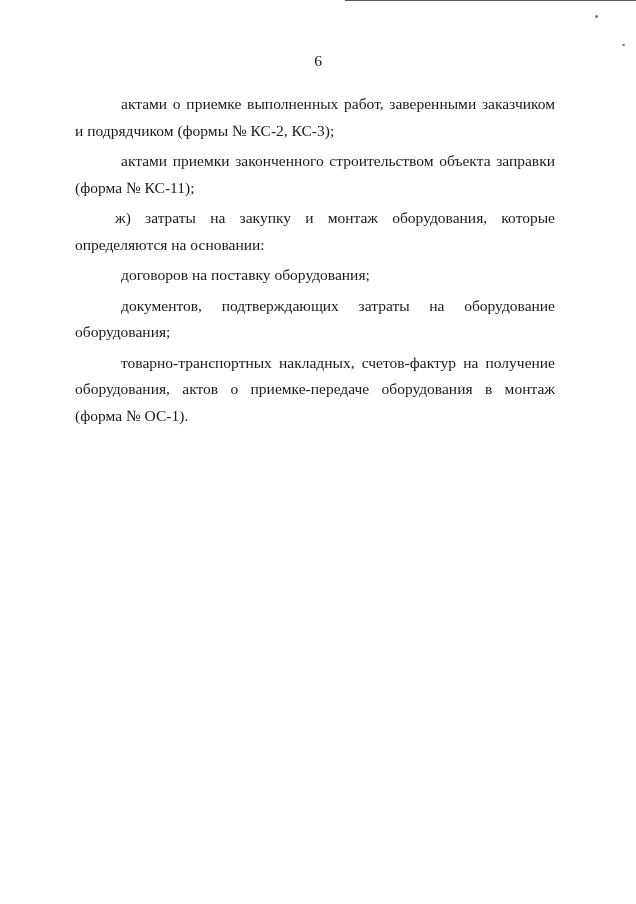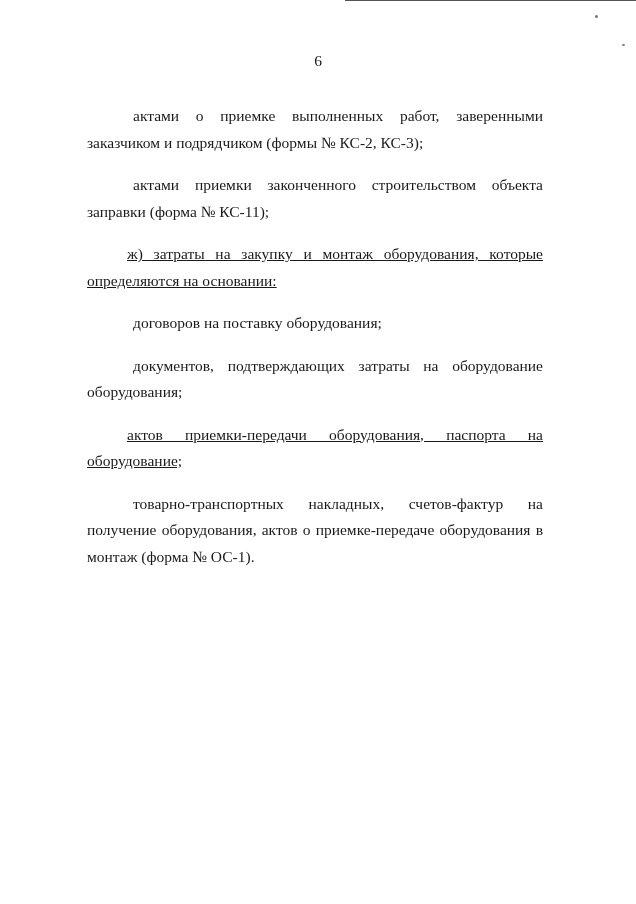--- a/index.html
+++ b/index.html
@@ -38,42 +38,40 @@
     }
     .content {
       position: absolute;
       left: 71px;
       top: 87px;
       width: 488px;
       font-size: 15.5px;
       line-height: 26.5px;
     }
     .para {
-      margin: 16px;
+      margin: 4px;
       text-align: justify;
       text-align-last: left;
       text-indent: 46px;
     }
     .para.indent-small {
       text-indent: 40px;
-      text-decoration: underline;
     }
   </style>
 </head>
 <body>
 
 <div>
   <div class="top-edge"></div>
   <div class="speck" style="left:595px;top:15px;width:3px;height:3px;"></div>
   <div class="speck" style="left:622px;top:44px;width:3px;height:2px;"></div>
 
   <div class="page-number">6</div>
 
   <div class="content">
     <p class="para">актами о приемке выполненных работ, заверенными заказчиком и подрядчиком (формы № КС-2, КС-3);</p>
     <p class="para">актами приемки законченного строительством объекта заправки (форма № КС-11);</p>
     <p class="para indent-small">ж) затраты на закупку и монтаж оборудования, которые определяются на основании:</p>
     <p class="para">договоров на поставку оборудования;</p>
     <p class="para">документов, подтверждающих затраты на оборудование оборудования;</p>
-    <p class="para indent-small">актов приемки-передачи оборудования, паспорта на оборудование;</p>
     <p class="para">товарно-транспортных накладных, счетов-фактур на получение оборудования, актов о приемке-передаче оборудования в монтаж (форма № ОС-1).</p>
   </div>
 </div>
 
 </body></html>

